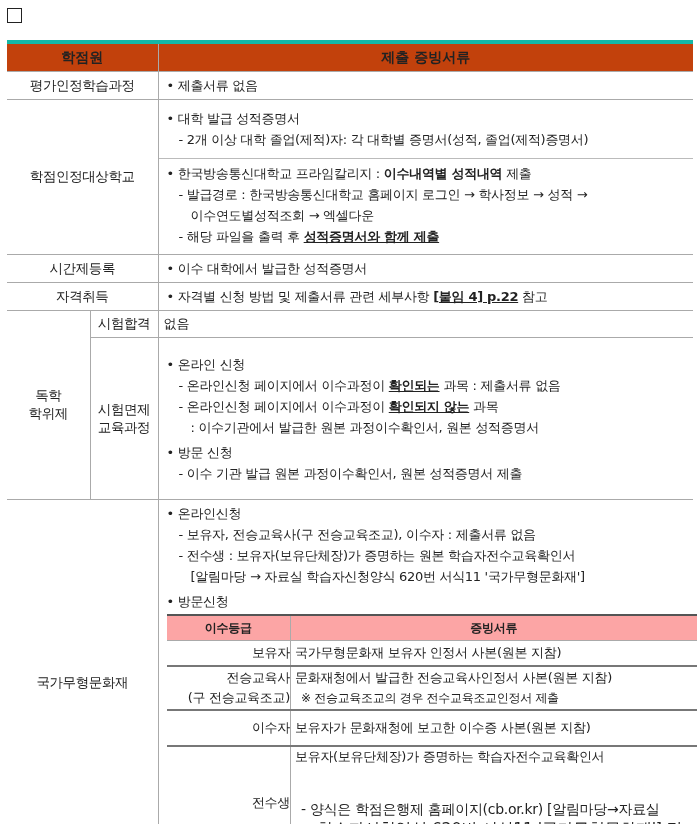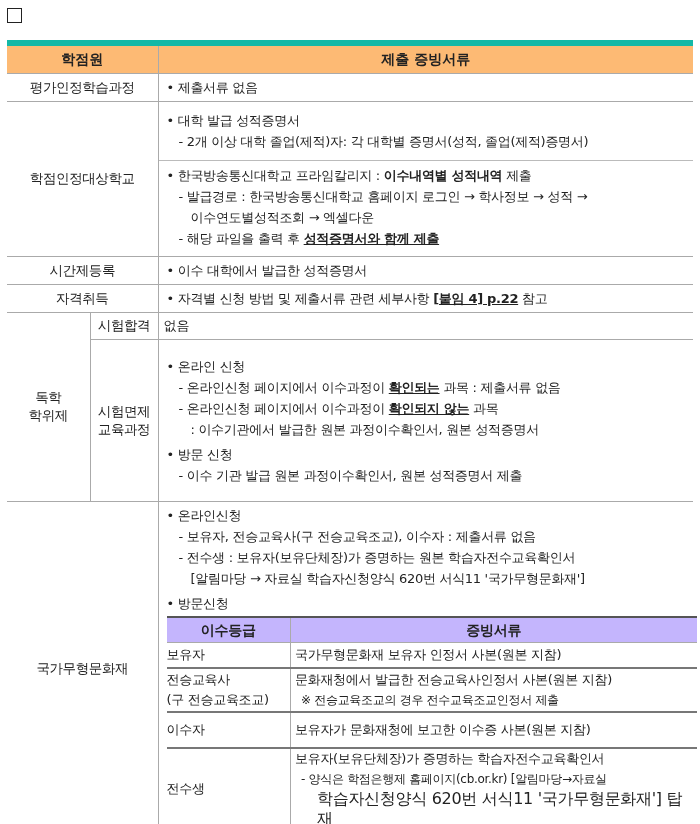--- a/index.html
+++ b/index.html
@@ -19,44 +19,44 @@
   }
   table.main {
     position: absolute; left: 7px; top: 40px; width: 686px;
     border-collapse: collapse; table-layout: fixed;
   }
   table.main td, table.main th {
     border-top: 1px solid #aaaaaa; border-bottom: 1px solid #aaaaaa;
     vertical-align: middle; padding: 0;
   }
   table.main tr.head th {
-    background: #fdba74; height: 27px; font-weight: bold; font-size: 14px;
-    border-top: 6px solid #14b8a6;
+    background: #c2410c; height: 27px; font-weight: bold; font-size: 14px;
+    border-top: 4px solid #14b8a6;
   }
   table.main tr.last td { border-bottom: 2px solid #777777; }
   .vl { border-left: 1px solid #aaaaaa; }
   .cat {
     text-align: center; font-weight: normal; font-size: 13.5px; letter-spacing: -0.4px;
   }
   .content { padding: 3px 0 3px 8px !important; line-height: 21px; letter-spacing: -0.3px; }
   .line { white-space: nowrap; }
   .sub { padding-left: 12px; }
   .sub2 { padding-left: 24px; }
   .gap { height: 8px; }
   .b { font-weight: bold; }
   .u { text-decoration: underline; }
   table.inner {
     width: 530px; border-collapse: collapse; table-layout: fixed; margin: 2px 0 0 0;
   }
   table.inner th, table.inner td {
     border-top: 1px solid #aaaaaa; border-bottom: 1px solid #aaaaaa; padding: 0;
     vertical-align: middle; line-height: 20px;
   }
-  table.inner th { background: #c4b5fd; font-weight: bold; height: 24px; font-size: 14px; border-top: 2px solid #555555; }
-  table.inner td.grade { text-align: left; }
+  table.inner th { background: #fca5a5; font-weight: bold; height: 24px; font-size: 12px; border-top: 2px solid #555555; }
+  table.inner td.grade { text-align: right; }
   table.inner td.doc { padding-left: 4px; }
   table.inner tr.ilast td { border-bottom: 2px solid #777777; }
 </style>
 </head>
 <body>
 
 <div class="title">
   <span class="box"></span>
 </div>
 
@@ -186,21 +186,21 @@
           <td class="vl doc">
                   <div>보유자가 문화재청에 보고한 이수증 사본(원본 지참)</div>
                 </td>
         </tr>
         <tr class="ilast" style="height:64px">
           <td class="grade">
                   <div>전수생</div>
                 </td>
           <td class="vl doc">
             <div>보유자(보유단체장)가 증명하는 학습자전수교육확인서</div>
-            <div style="padding-left:6px; font-size:12px;">- 양식은 학점은행제 홈페이지(cb.or.kr) [알림마당→자료실</div>
+            <div style="padding-left:6px; font-size:14px;margin-top:32px;">- 양식은 학점은행제 홈페이지(cb.or.kr) [알림마당→자료실</div>
             <div style="padding-left:22px; font-size:16px;">학습자신청양식 620번 서식11 '국가무형문화재'] 탑재</div>
           </td>
         </tr>
       </tbody>
           </table>
     </td>
   </tr>
 </tbody>
   </table>
 

